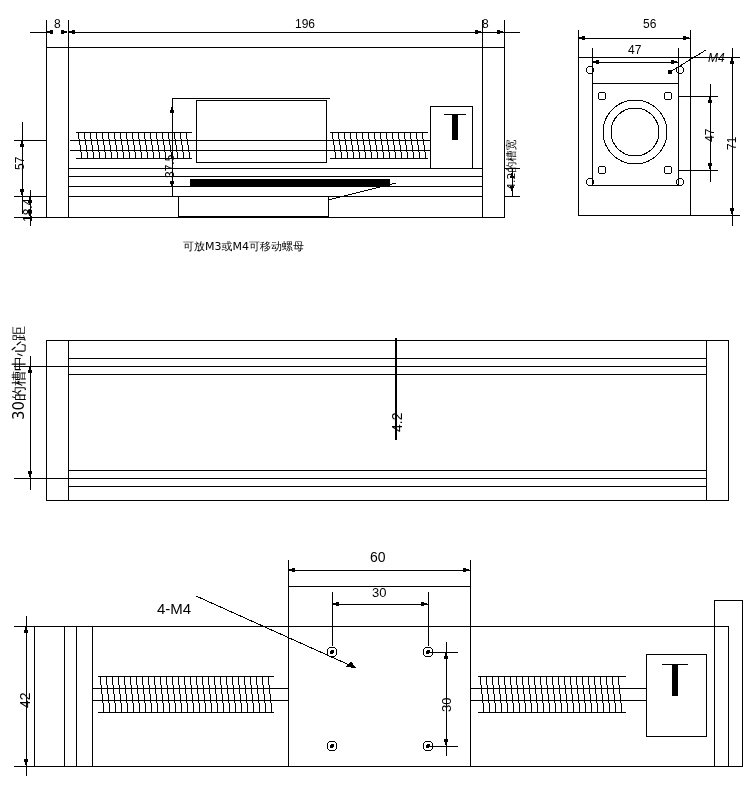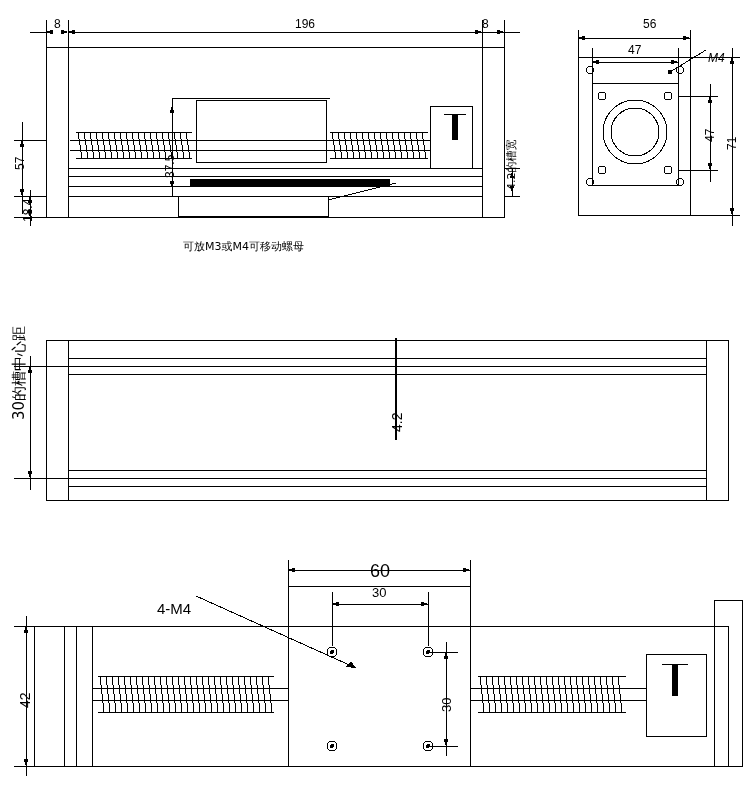--- a/index.html
+++ b/index.html
@@ -267,18 +267,18 @@
   <div class="lbl" style="left:626px; top:18px;padding-left:17px;">56</div>
   <div class="lbl" style="left:628px; top:44px;">47</div>
   <div class="lbl rot90" style="left:704px; top:142px;">47</div>
   <div class="lbl rot90" style="left:726px; top:150px;">71</div>
   <div class="lbl" style="left:708px; top:52px;font-style:italic;">M4</div>
 
   <div class="lbl cn rot90" style="left:12px; top:420px; font-size:15px;">30的槽中心距</div>
   <div class="lbl rot90" style="left:390px; top:432px; font-size:14px;">4.2</div>
 
   <div class="lbl rot90" style="left:18px; top:708px; font-size:14px;">42</div>
-  <div class="lbl" style="left:370px; top:562px; font-size:18px;">60</div>
+  <div class="lbl" style="left:370px; top:550px; font-size:14px;">60</div>
   <div class="lbl" style="left:372px; top:586px; font-size:13px;">30</div>
   <div class="lbl rot90" style="left:440px; top:712px; font-size:13px;">30</div>
   <div class="lbl" style="left:157px; top:580px; font-size:15px;margin-top:21px;">4-M4</div>
 
 </div>
 
 </body></html>

